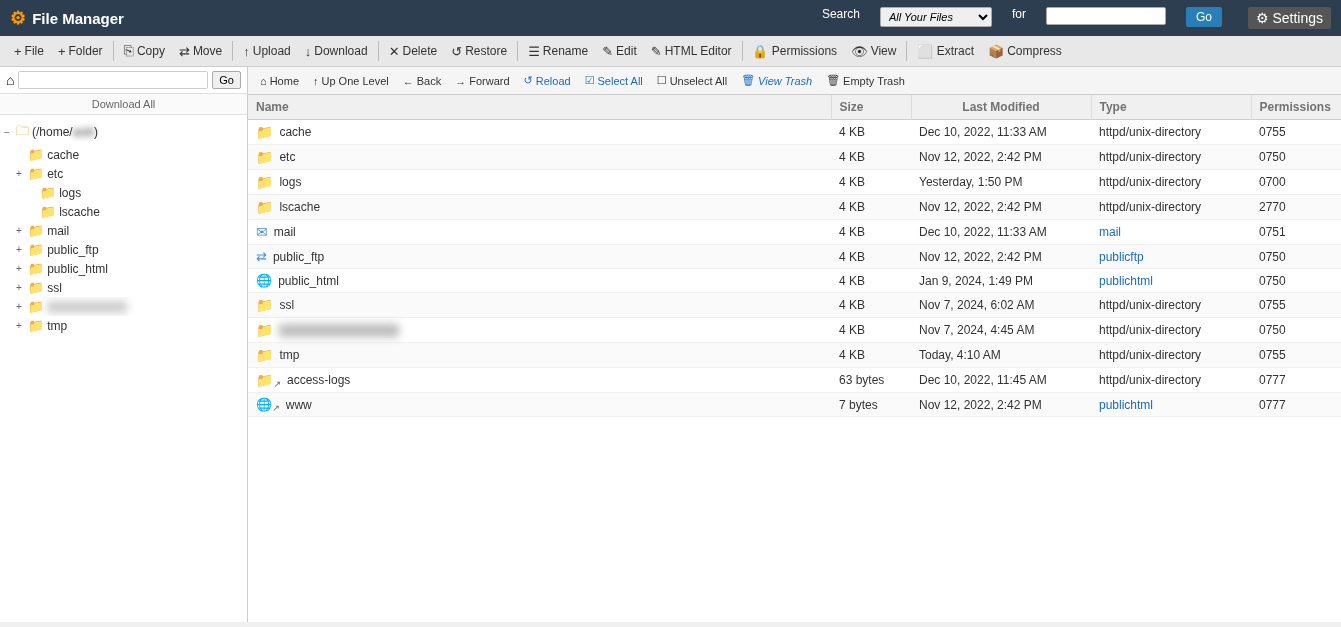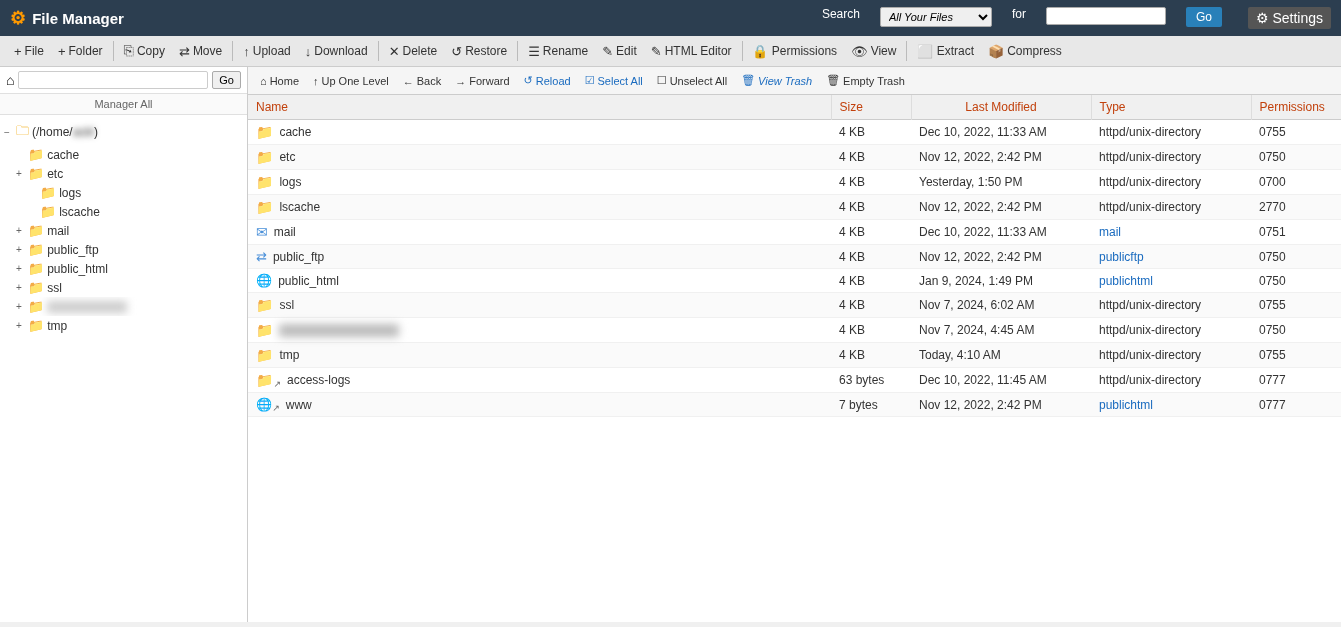--- a/index.html
+++ b/index.html
@@ -112,21 +112,21 @@
       background: none; border: none; cursor: pointer; font-size: 11px; color: #333; padding: 3px 6px;
       display: flex; align-items: center; gap: 3px; border-radius: 2px;
     }
     .nav-btn.active { color: #1a6bbf; }
 
     
     #file-table-wrap { flex: 1; overflow-y: auto; }
     table { width: 100%; border-collapse: collapse; }
     thead tr { background: #f0f0f0; border-bottom: 1px solid #ccc; }
     th {
-      text-align: left; padding: 5px 8px; font-size: 12px; color: #c2410c; font-weight: normal;
+      text-align: left; padding: 5px 8px; font-size: 12px; color: #737373; font-weight: bold;
       border-right: 1px solid #ddd; cursor: pointer; white-space: nowrap;
     }
     th:last-child { border-right: none; }
     td { padding: 4px 8px; font-size: 12px; color: #333; border-bottom: 1px solid #f0f0f0; white-space: nowrap; }
     tr.even td { background: #fafafa; }
     .file-name-cell { display: flex; align-items: center; gap: 6px; }
     .folder-icon { color: #f0a500; font-size: 14px; }
     .mail-icon { color: #4a90d9; font-size: 14px; }
     .globe-icon { color: #4a90d9; font-size: 13px; }
     .ftp-icon { color: #4a90d9; font-size: 13px; }
@@ -178,21 +178,21 @@
 </div>
 
 <div id="main">
 
   <div id="sidebar">
     <div id="sidebar-path">
       <span style="font-size:14px;">⌂</span>
       <input type="text" style="">
       <button>Go</button>
     </div>
-    <div class="collapse-all-btn">Manager All</div>
+    <div class="collapse-all-btn">Download All</div>
     <div class="tree">
 
       <div class="tree-item">
         <span class="tree-expand">−</span>
         <span class="tree-icon tree-folder-icon">🗀</span>
         <span class="tree-label" style="color:#333;">(/home/<span style="filter:blur(3px);display:inline-block;">ackl</span>)</span>
       </div>
 
       <div class="tree-item indent1">
         <span class="tree-expand">&nbsp;</span>

